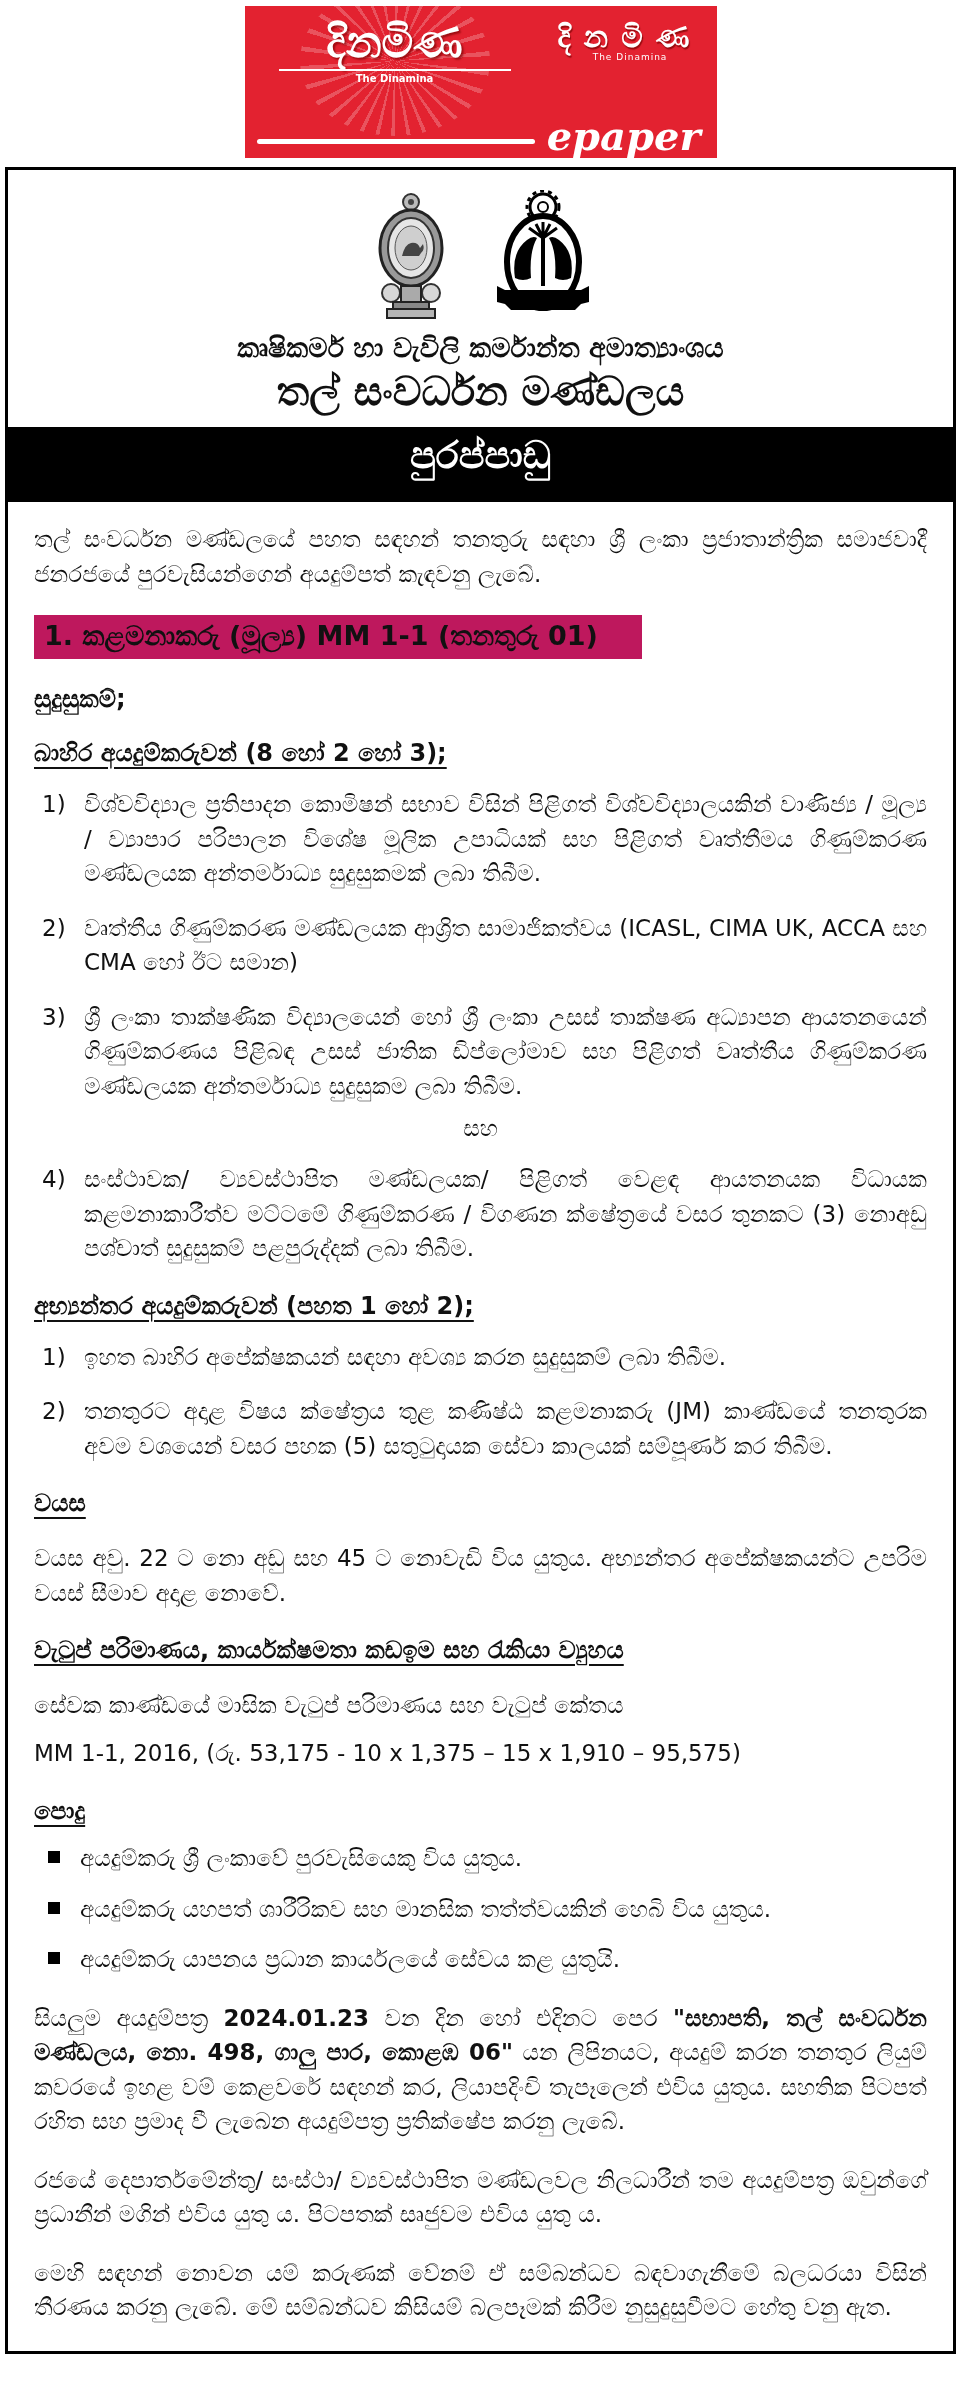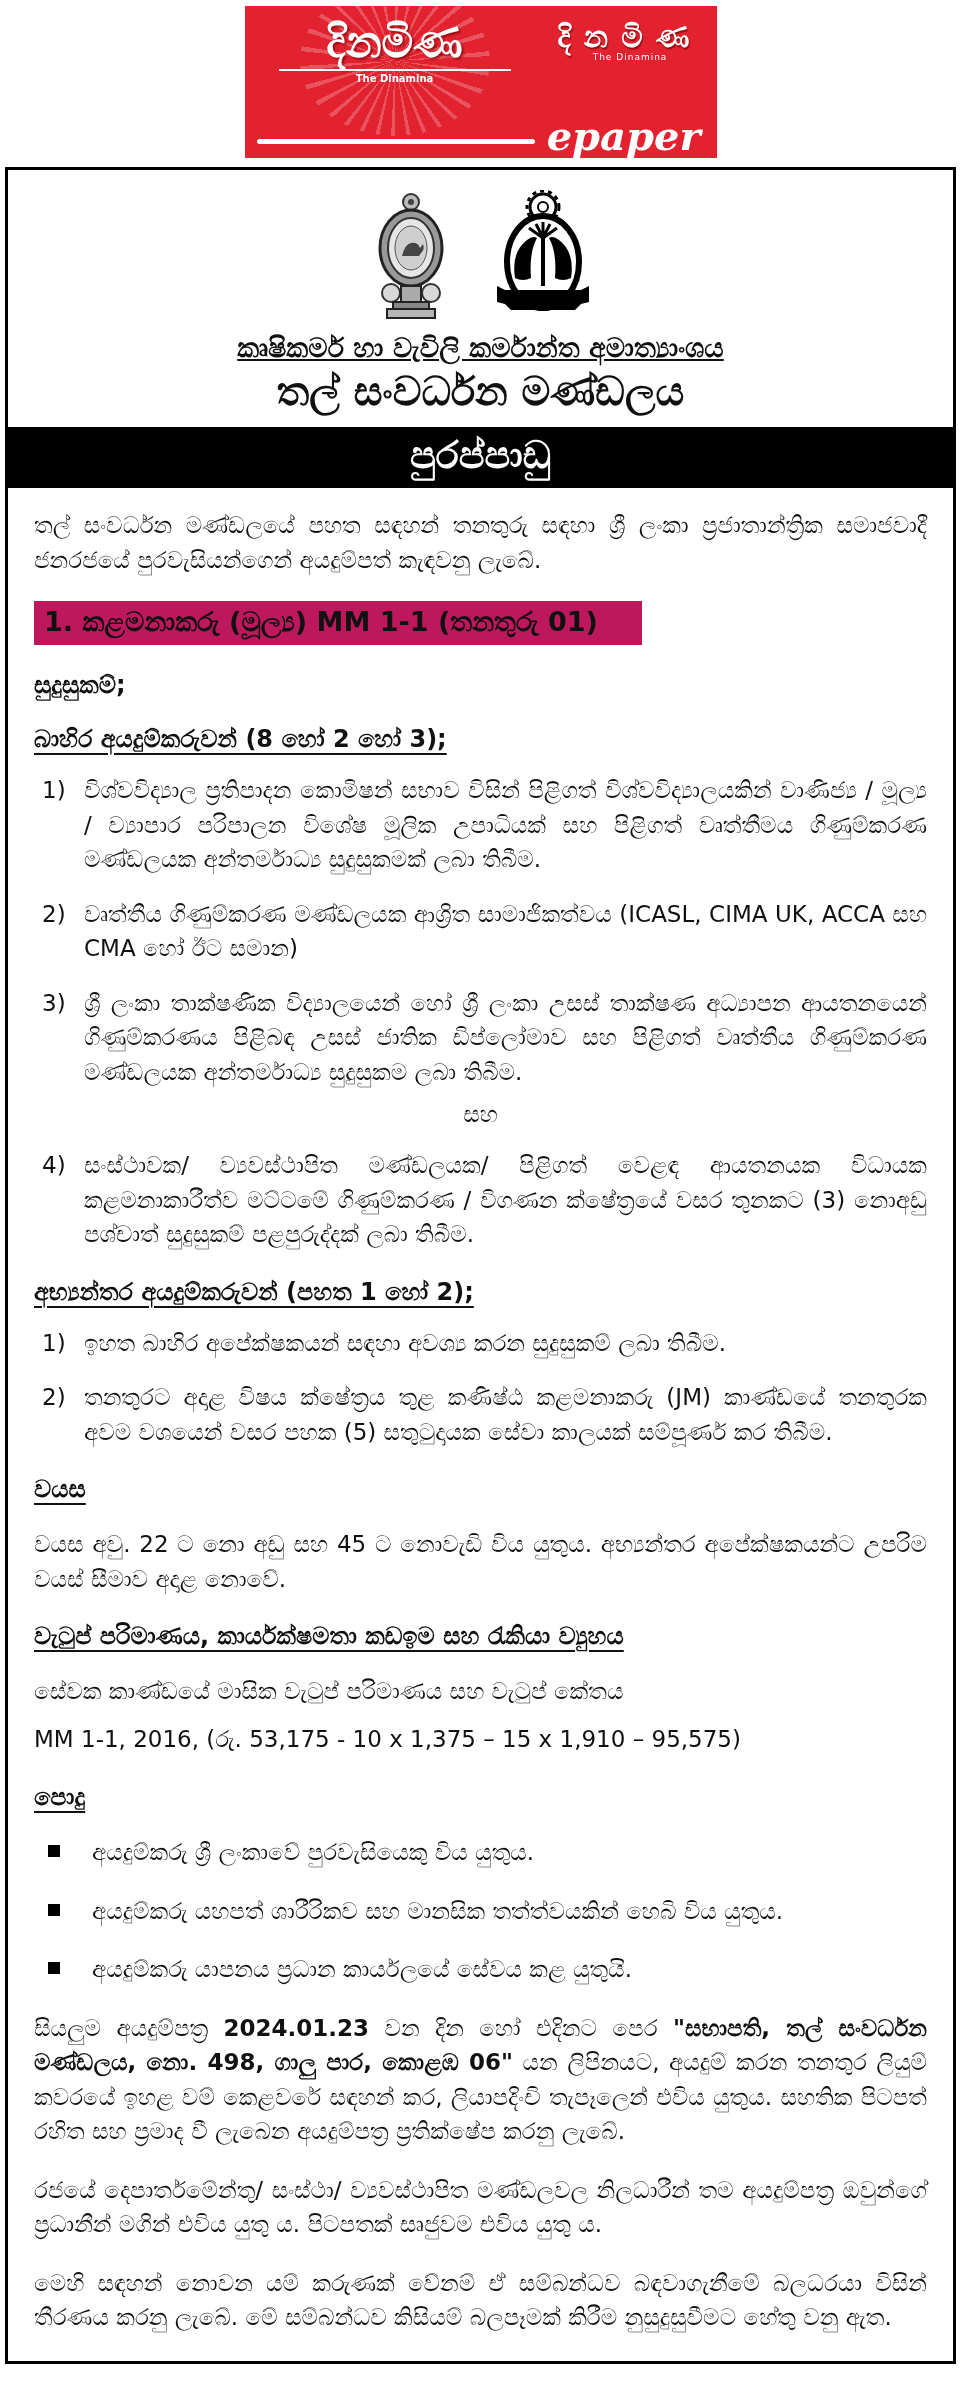--- a/index.html
+++ b/index.html
@@ -58,27 +58,27 @@
 
   
   .document {
     margin: 9px 5px 0 5px;
     border: 3px solid #000;
     background: #fff;
     padding: 16px 26px 26px 26px;
     min-height: 1960px;
   }
   .emblems { display: flex; justify-content: center; align-items: flex-end; gap: 36px; margin-top: 4px; }
-  .ministry { text-align: center; font-size: 27px; font-weight: bold; margin-top: 10px; text-decoration: underline; }
+  .ministry { text-align: center; font-size: 27px; font-weight: bold; margin-top: 10px; }
   .board { text-align: center; font-size: 40px; font-weight: bold; margin-top: 4px; }
   .vacancy-bar {
     margin: 12px -26px 0 -26px;
     background: #000; color: #fff;
     text-align: center; font-size: 38px; font-weight: bold;
-    padding: 6px 0 10px 0;
+    padding: 6px 0 24px 0;
   }
   p.body-text, .list-text, .bullet-text {
     font-size: 23px; line-height: 1.5; text-align: justify;
   }
   .intro { margin-top: 20px; }
   .post-title {
     display: inline-block;
     margin-top: 24px;
     background: #be185d;
     font-size: 27px; font-weight: bold;
@@ -89,21 +89,21 @@
     font-size: 24px; font-weight: bold; margin-top: 26px;
     text-decoration: underline;
     text-underline-offset: 6px;
     text-decoration-thickness: 2px;
   }
   .num-item { display: flex; margin-top: 20px; padding-left: 8px; }
   .num-item .num { flex: 0 0 42px; font-size: 23px; line-height: 1.5; }
   .num-item .list-text { flex: 1; }
   .conjunction { text-align: center; font-size: 23px; margin-top: 12px; }
   .salary-line { font-size: 23px; line-height: 1.55; margin-top: 12px; }
-  .bullet-item { display: flex; align-items: flex-start; margin-top: 24px; padding-left: 14px; gap: 12px; }
+  .bullet-item { display: flex; align-items: flex-start; margin-top: 16px; padding-left: 14px; }
   .bullet-square {
     flex: 0 0 12px; width: 12px; height: 12px; background: #000;
     margin: 10px 20px 0 0;
   }
   .para { margin-top: 24px; }
 
   .emblem-svg { display: block; }
 </style>
 </head>
 <body>

